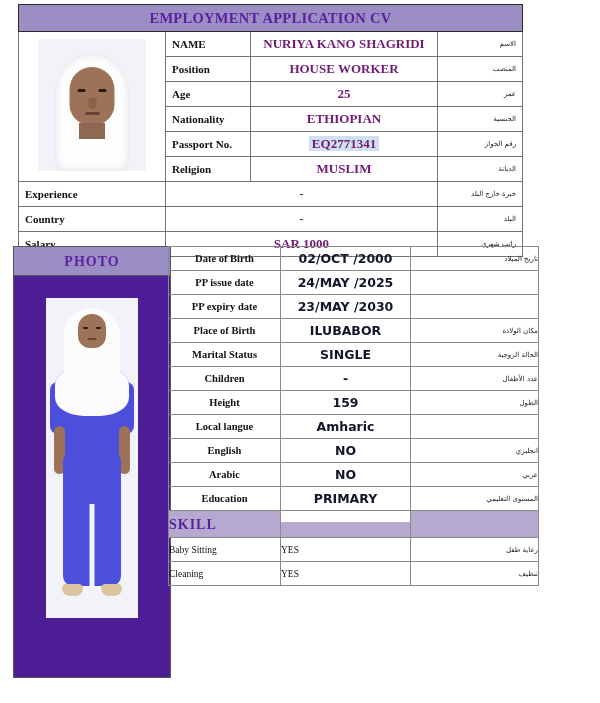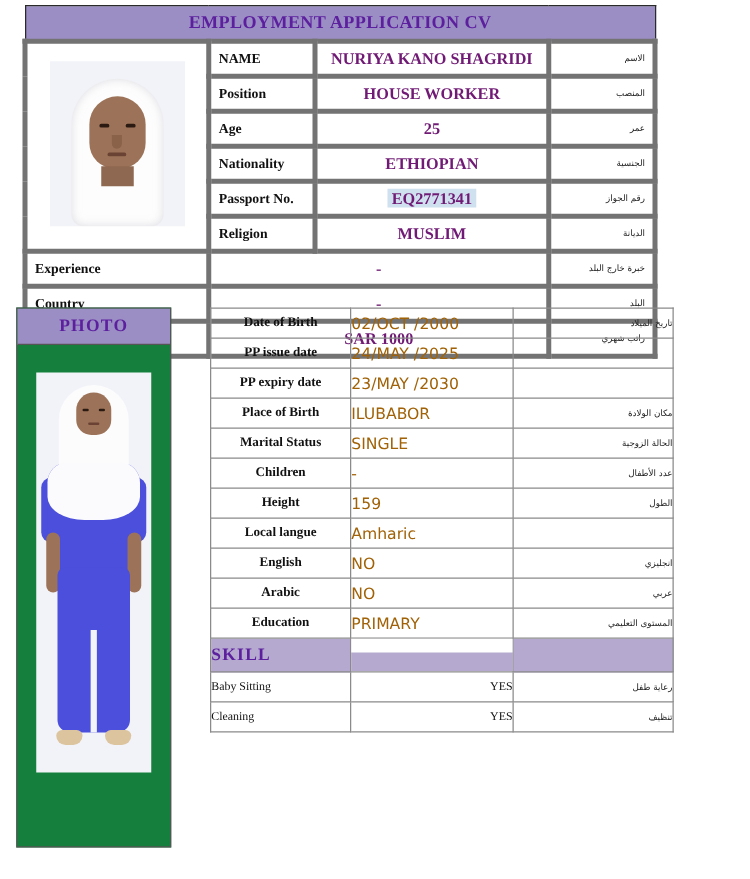--- a/index.html
+++ b/index.html
@@ -18,21 +18,21 @@
   
   .top-table {
     position: absolute;
     left: 18px;
     top: 4px;
     width: 504px;
     border-collapse: collapse;
     table-layout: fixed;
   }
   .top-table td {
-    border: 4px solid #737373;
+    border: 1px solid #737373;
     padding: 0;
     height: 24px;
     vertical-align: middle;
   }
   .title-cell {
     background: #9b8ec4;
     text-align: center;
     height: 26px !important;
     border: 1px solid #2a2a2a !important;
   }
@@ -73,24 +73,24 @@
   .hl {
     background: #cfe0ee;
     padding: 0 3px;
   }
 
   
   .photo-panel {
     position: absolute;
     left: 13px;
     top: 246px;
-    width: 124px;
+    width: 158px;
     height: 432px;
     border: 1px solid #555;
-    background: #15803d;
+    background: #4c1d95;
     box-sizing: border-box;
   }
   .photo-header {
     background: #9b8ec4;
     height: 28px;
     line-height: 28px;
     text-align: center;
     border-bottom: 1px solid #555;
   }
   .photo-header span {
@@ -120,24 +120,24 @@
     padding: 0;
     vertical-align: middle;
   }
   .b-lbl {
     text-align: center;
     font-weight: bold;
     font-size: 10.5px;
     color: #111;
   }
   .b-val {
-    text-align: left;
-    font-weight: normal;
+    text-align: center;
+    font-weight: bold;
     font-size: 12.5px;
-    color: #a16207;
+    color: #0f172a;
     font-family: "DejaVu Sans", sans-serif;
   }
   .b-ar {
     font-size: 7px;
     color: #222;
     font-family: "DejaVu Sans", sans-serif;
     direction: rtl;
   }
   .skill-row td {
     background: #b5a9cf;
@@ -162,21 +162,21 @@
     left: 0; right: 0; top: 0;
     height: 11px;
     background: #ffffff;
   }
   .sk-lbl {
     font-size: 9.5px;
     font-weight: normal;
     color: #111;
   }
   .sk-val {
-    text-align: right;
+    text-align: left;
     font-size: 9.5px;
     font-weight: normal;
     color: #111;
   }
 
   
   .headshot {
     width: 108px;
     height: 132px;
     background: #f2f3f8;

